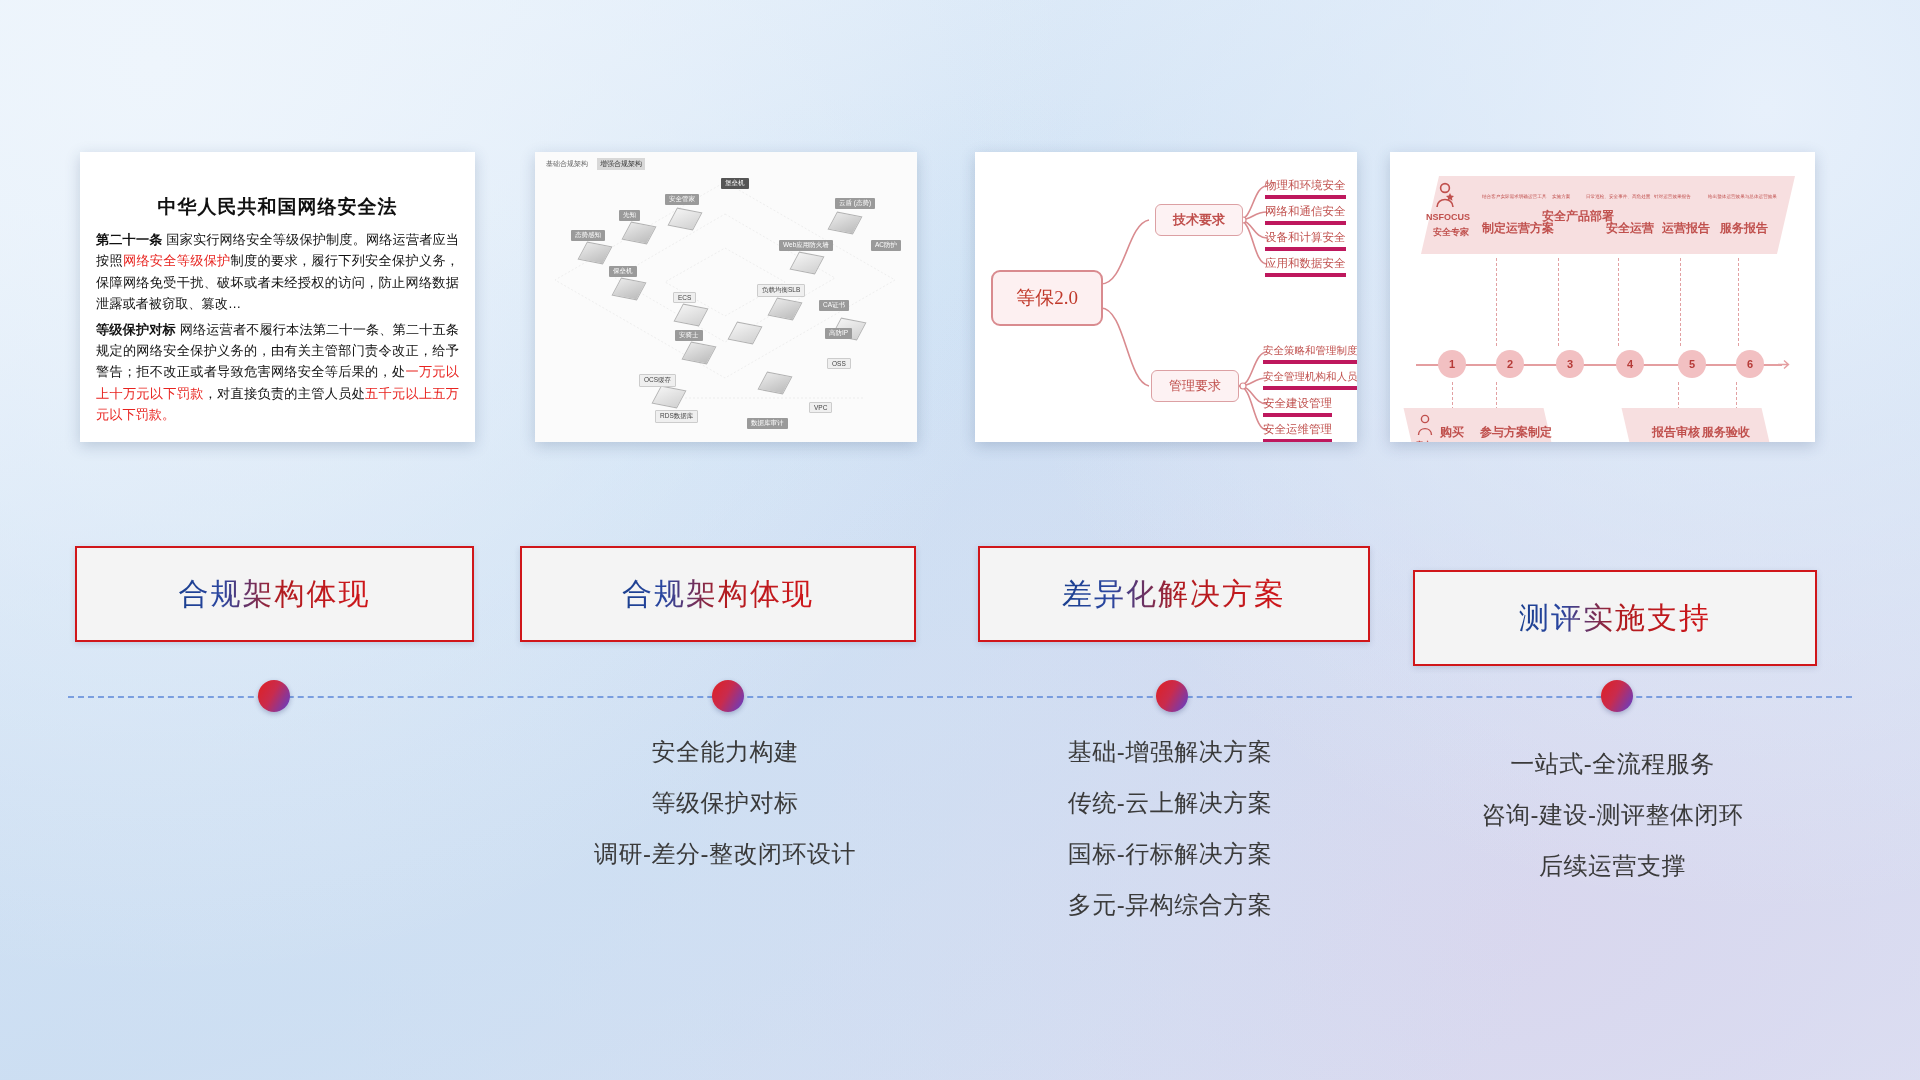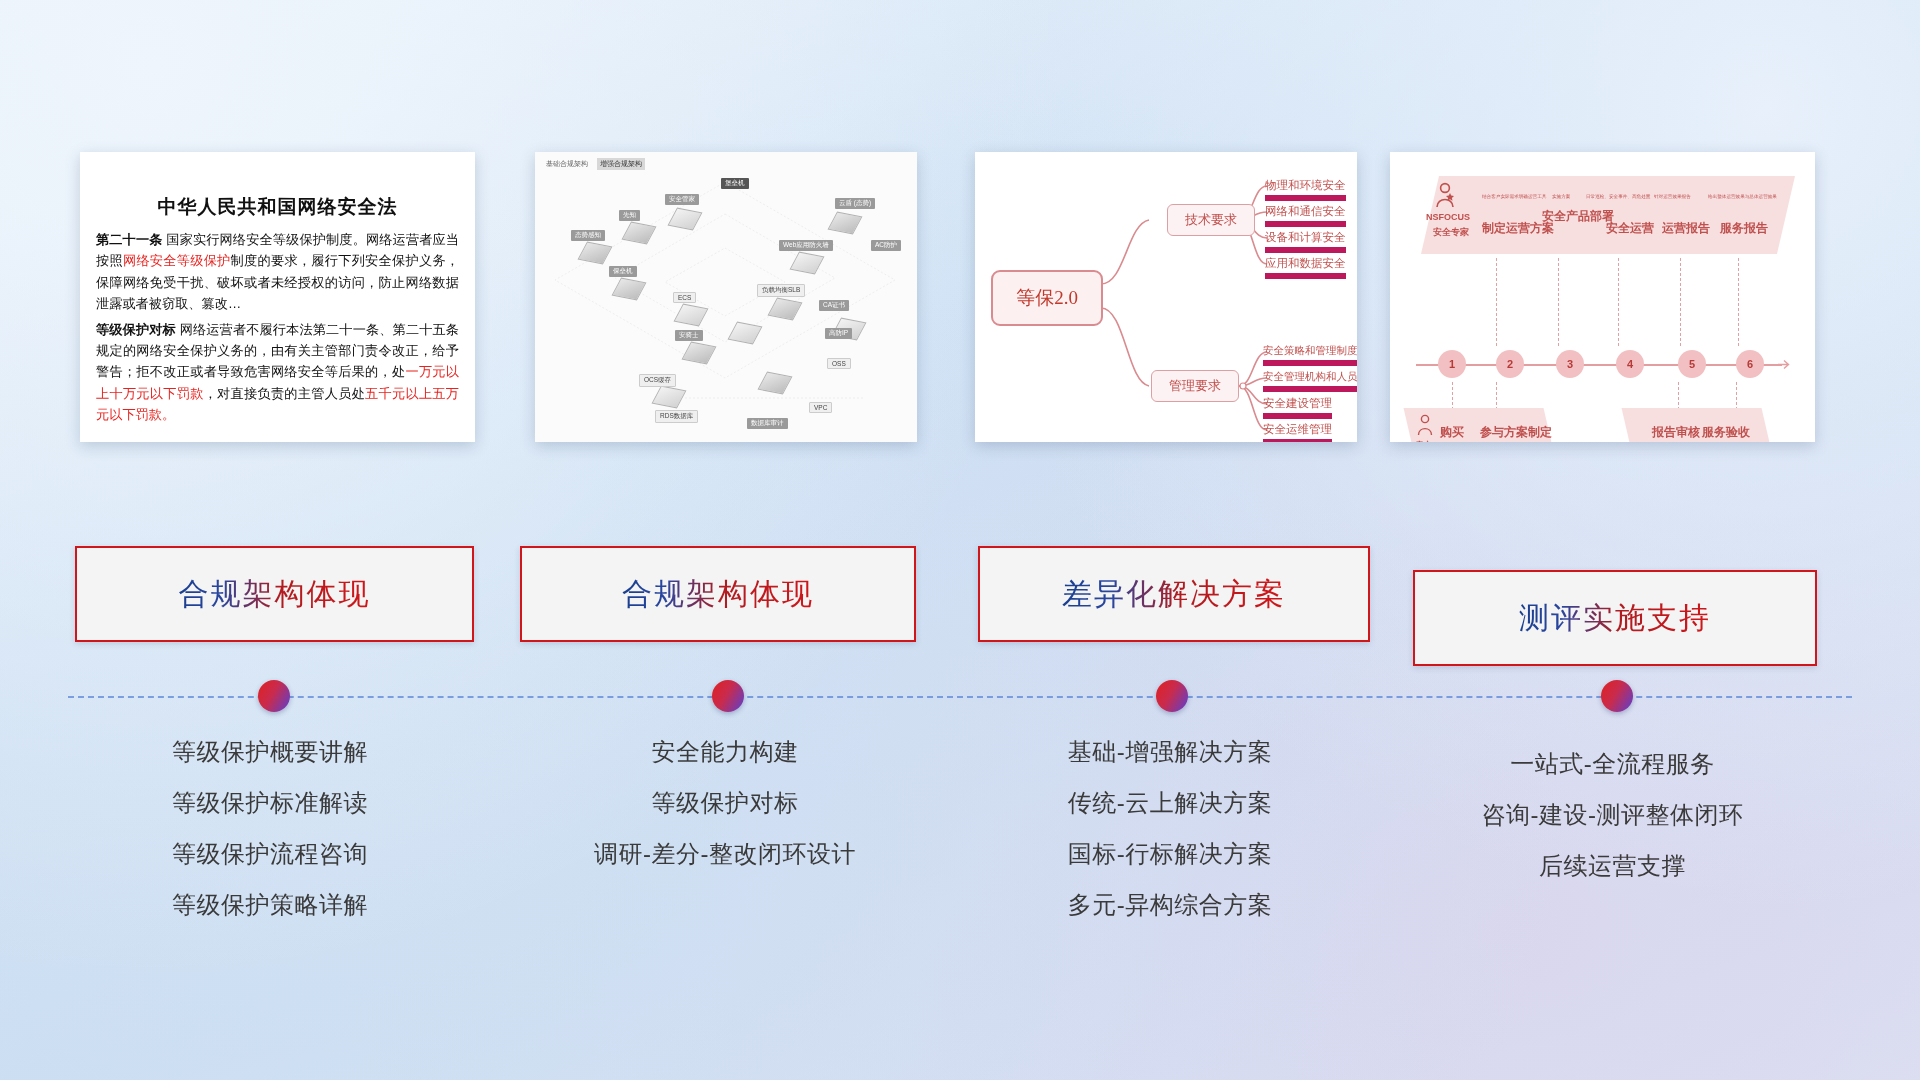--- a/index.html
+++ b/index.html
@@ -58,26 +58,26 @@
     position:absolute;left:16px;top:118px;width:108px;height:52px;
     border:2.5px solid #d98b8f;border-radius:9px;background:#fdf0f1;
     display:flex;align-items:center;justify-content:center;
     color:#c0392b;font-size:19px;font-family:"Liberation Serif",serif;
   }
   .mbranch{
     position:absolute;width:86px;height:30px;border:1.6px solid #dca0a3;border-radius:6px;
     background:#fdf2f3;display:flex;align-items:center;justify-content:center;
     color:#c0504d;font-size:13px;font-family:"Liberation Serif",serif;
   }
-  .mbranch.tech{left:192px;top:52px;}
+  .mbranch.tech{left:180px;top:52px;font-weight:bold;}
   .mbranch.mgmt{left:176px;top:218px;}
   .mleaf{
     position:absolute;font-size:11.5px;color:#c0504d;
     font-family:"Liberation Serif",serif;white-space:nowrap;
-    padding-bottom:2px;border-bottom:6px solid #be185d;
+    padding-bottom:2px;border-bottom:4px solid #be185d;
   }
 
   
   .nsf{position:relative;width:100%;height:100%;background:#fff;}
   .band{
     position:absolute;background:#f7dfe0;
     transform:skewX(-13deg);
   }
   .nsf-lbl{position:absolute;color:#c0504d;white-space:nowrap;}
   .nsf-main{font-size:12px;font-weight:bold;}
@@ -323,26 +323,20 @@
       <span class="title-txt">测评实施支持</span>
     </div>
   </div>
 
   <div class="axis"></div>
   <div class="axis-dot" style="left:258px"></div>
   <div class="axis-dot" style="left:712px"></div>
   <div class="axis-dot" style="left:1156px"></div>
   <div class="axis-dot" style="left:1601px"></div>
 
-  <div class="col k1">
-    <div class="item">等级保护概要讲解</div>
-    <div class="item">等级保护标准解读</div>
-    <div class="item">等级保护流程咨询</div>
-    <div class="item">等级保护策略详解</div>
-  </div>
 
   <div class="col k2">
     <div class="item">安全能力构建</div>
     <div class="item">等级保护对标</div>
     <div class="item">调研-差分-整改闭环设计</div>
   </div>
 
   <div class="col k3">
     <div class="item">基础-增强解决方案</div>
     <div class="item">传统-云上解决方案</div>

